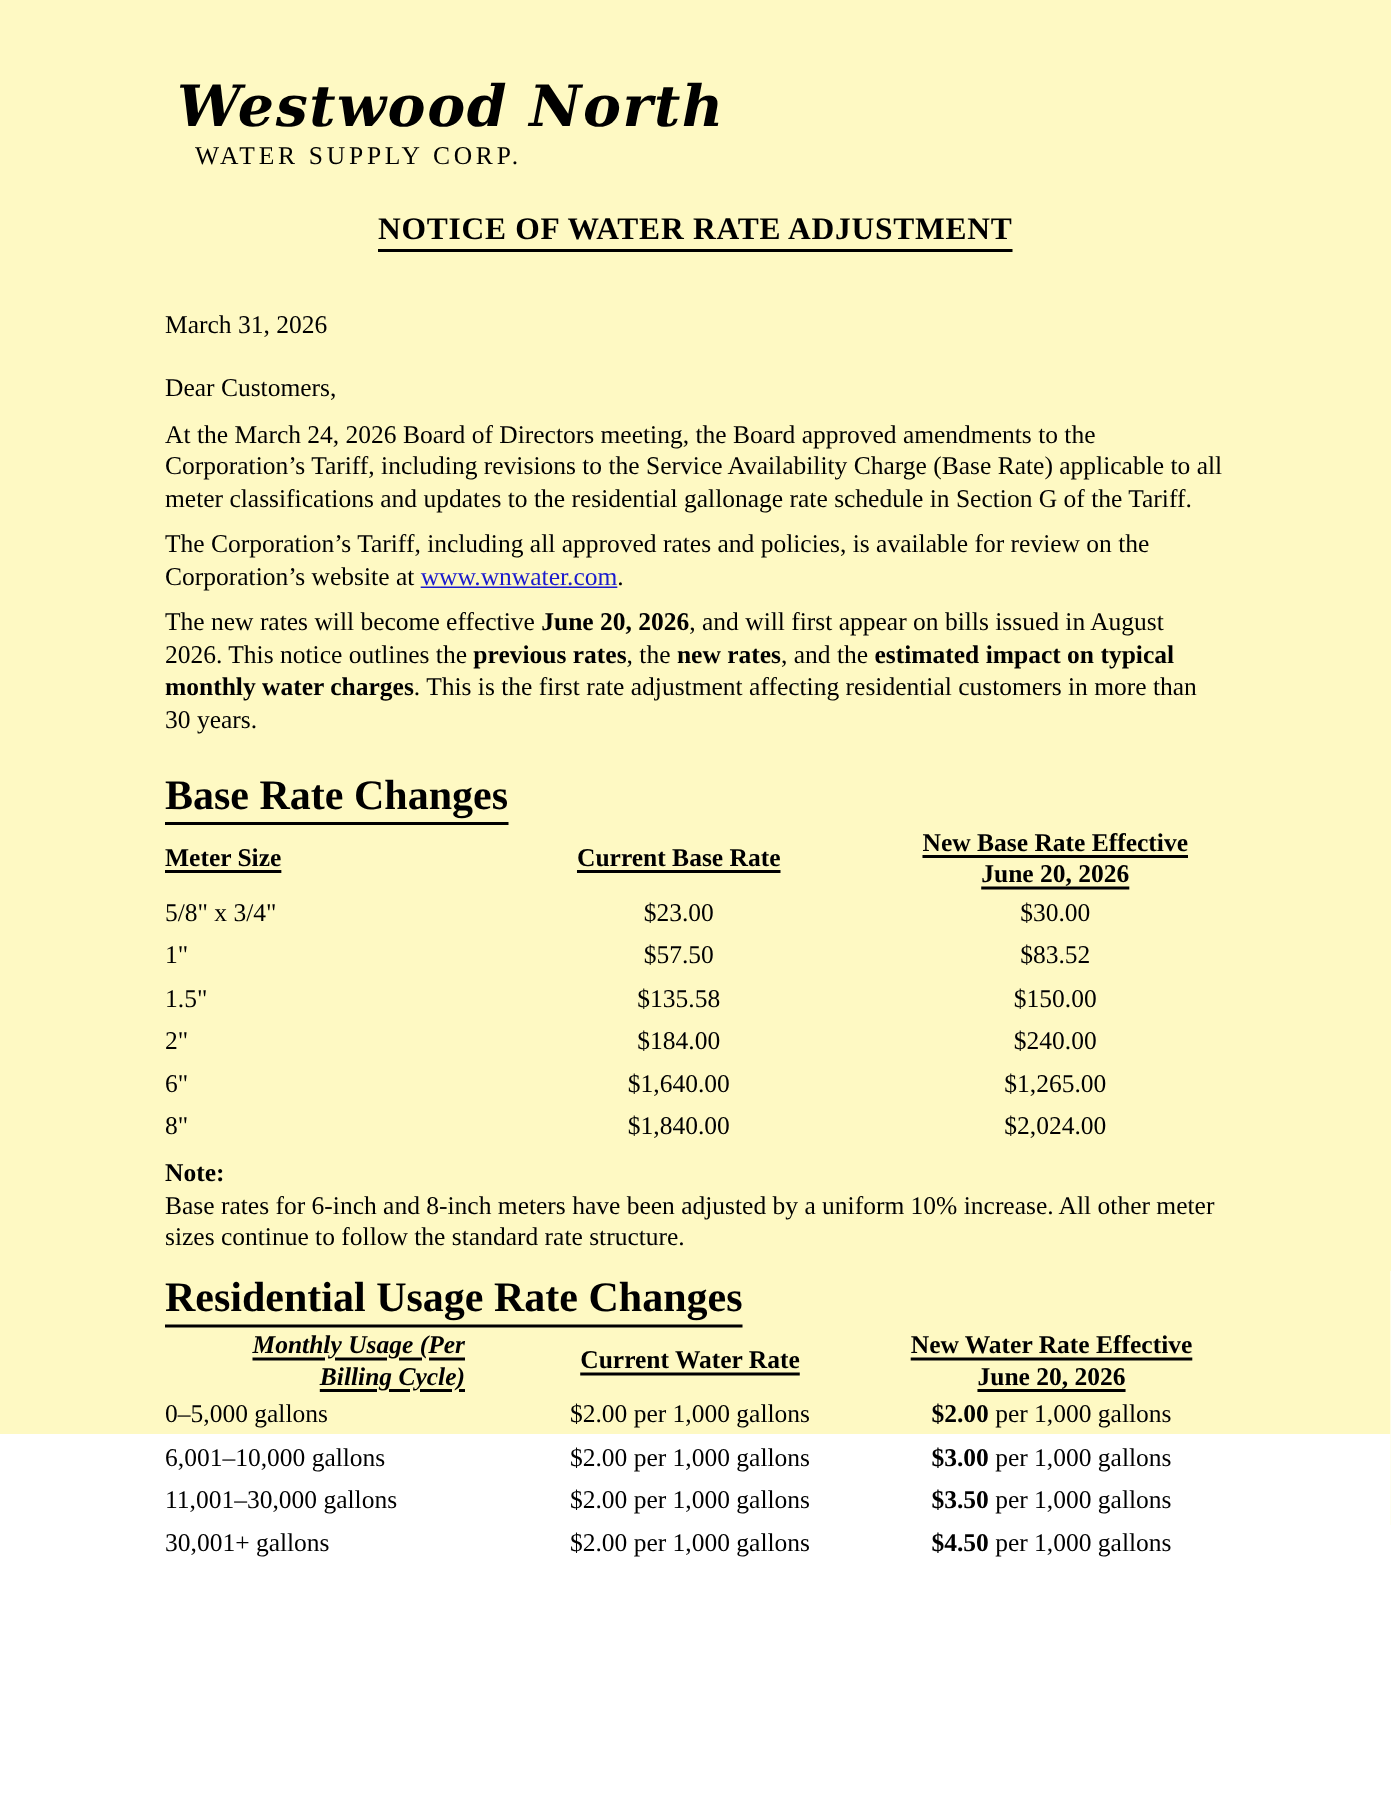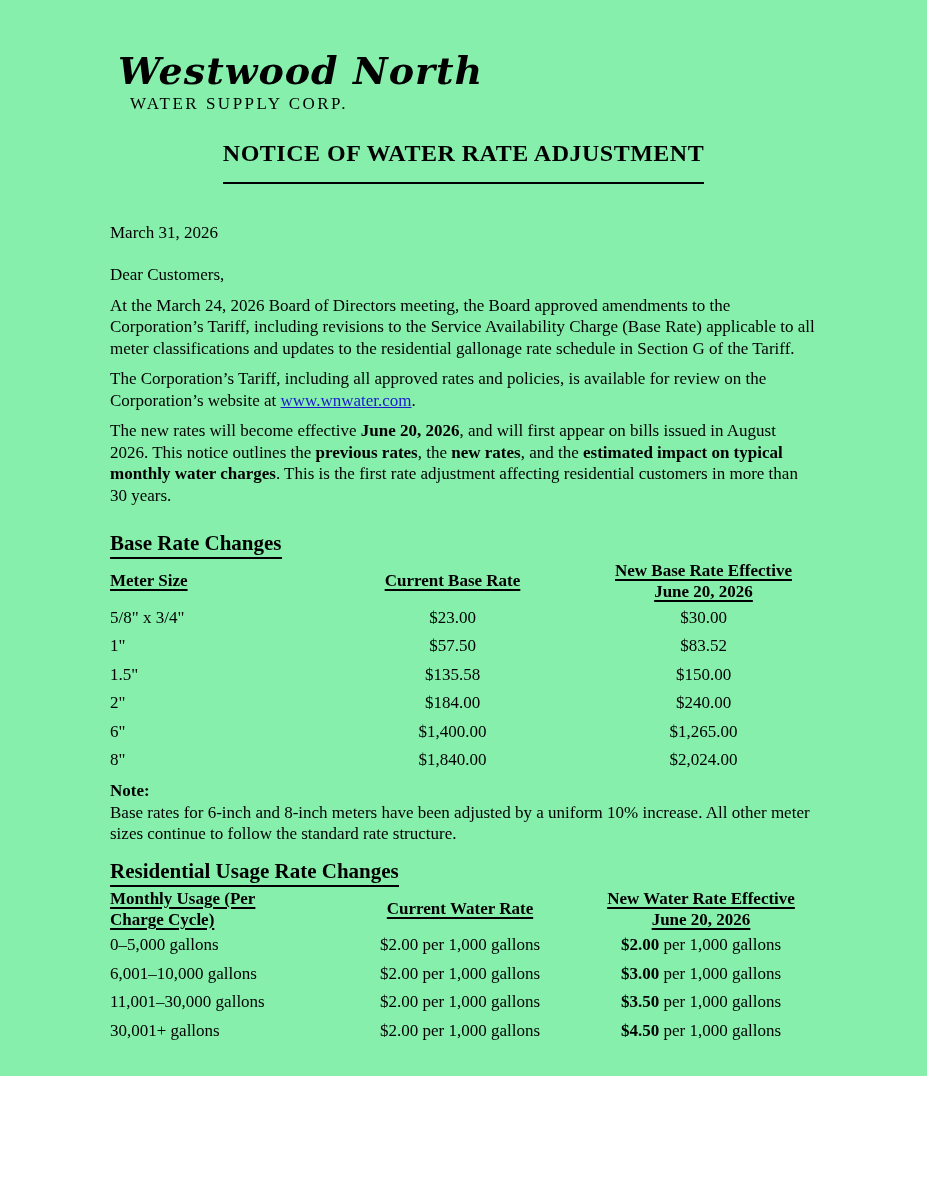--- a/index.html
+++ b/index.html
@@ -4,21 +4,21 @@
 <style>
   * { margin: 0; padding: 0; box-sizing: border-box; }
   html, body { background: #ffffff; }
   body {
     width: 927px; height: 1200px;
     font-family: "Liberation Serif", serif;
     color: #000000;
     position: relative;
     overflow: hidden;
   }
-  .page { width: 927px; height: 1076px; background: #86efac; }
+  .page { width: 927px; height: 956px; background: #fef9c3; }
   .content { padding: 0 110px; }
 
   
   .logo-block { padding-top: 50px; }
   .logo-name {
     margin-left: 8px;
     font-family: "DejaVu Serif", serif;
     font-style: italic;
     font-weight: bold;
     font-size: 38px;
@@ -29,45 +29,45 @@
     margin-left: 20px;
     margin-top: 2px;
     font-size: 17px;
     letter-spacing: 2.5px;
   }
 
   
   .doc-title-wrap { text-align: center; margin-top: 26px; }
   .doc-title {
     display: inline-block;
-    font-size: 24px;
+    font-size: 21px;
     font-weight: bold;
     letter-spacing: 0.5px;
     border-bottom: 2.5px solid #000;
-    padding-bottom: 15px;
+    padding-bottom: 1px;
   }
 
   
   .body-text { font-size: 17px; line-height: 21.5px; }
   .date-line { margin-top: 38px; }
   .greeting { margin-top: 21px; }
   .para { margin-top: 9px; }
   .para.tight { margin-top: 9px; }
   b, .bold { font-weight: bold; }
   .link {
     color: #1a1acd;
     text-decoration: underline;
     cursor: pointer;
   }
 
   
   .section-heading-wrap { margin-top: 25px; }
   .section-heading {
     display: inline-block;
-    font-size: 21px;
+    font-size: 28px;
     font-weight: bold;
     border-bottom: 2px solid #000;
     padding-bottom: 1px;
   }
 
   
   .rate-table { font-size: 17px; }
   .t-header, .t-row {
     display: grid;
     grid-template-columns: 205px 275px 227px;
@@ -77,21 +77,21 @@
   .t-row { height: 28.5px; }
   .cell-left { text-align: left; }
   .cell-center { text-align: center; }
   .hdr-u { text-decoration: underline; text-decoration-thickness: 1.8px; text-underline-offset: 3px; }
   .hdr-line { display: block; line-height: 21px; }
 
   
   .res .t-header, .res .t-row {
     grid-template-columns: 225px 250px 232px;
   }
-  .res-col1-hdr { text-align: left; width: 200px; }
+  .res-col1-hdr { text-align: right; width: 200px; font-style: italic; }
 
   .note-block { margin-top: 6px; font-size: 17px; line-height: 21.5px; }
 
   
   .footer { margin-top: 34px; font-size: 17.5px; line-height: 21.5px; }
   .red { color: #c9252b; }
 </style>
 </head>
 <body>
 
@@ -144,21 +144,21 @@
         <div class="cell-center">$135.58</div>
         <div class="cell-center">$150.00</div>
       </div>
       <div class="t-row">
         <div class="cell-left">2"</div>
         <div class="cell-center">$184.00</div>
         <div class="cell-center">$240.00</div>
       </div>
       <div class="t-row">
         <div class="cell-left">6"</div>
-        <div class="cell-center">$1,400.00</div>
+        <div class="cell-center">$1,640.00</div>
         <div class="cell-center">$1,265.00</div>
       </div>
       <div class="t-row">
         <div class="cell-left">8"</div>
         <div class="cell-center">$1,840.00</div>
         <div class="cell-center">$2,024.00</div>
       </div>
     </div>
 
     <div class="note-block">
@@ -168,21 +168,21 @@
 
     <div class="section-heading-wrap" style="margin-top: 14px;">
       <span class="section-heading">Residential Usage Rate Changes</span>
     </div>
 
     <div class="rate-table res">
       <div class="t-header">
         <div class="cell-left">
           <div class="res-col1-hdr">
             <span class="hdr-line"><span class="hdr-u">Monthly Usage (Per</span></span>
-            <span class="hdr-line"><span class="hdr-u">Charge Cycle)</span></span>
+            <span class="hdr-line"><span class="hdr-u">Billing Cycle)</span></span>
           </div>
         </div>
         <div class="cell-center"><span class="hdr-u">Current Water Rate</span></div>
         <div class="cell-center">
           <span class="hdr-line"><span class="hdr-u">New Water Rate Effective</span></span>
           <span class="hdr-line"><span class="hdr-u">June 20, 2026</span></span>
         </div>
       </div>
       <div class="t-row">
         <div class="cell-left">0–5,000 gallons</div>

